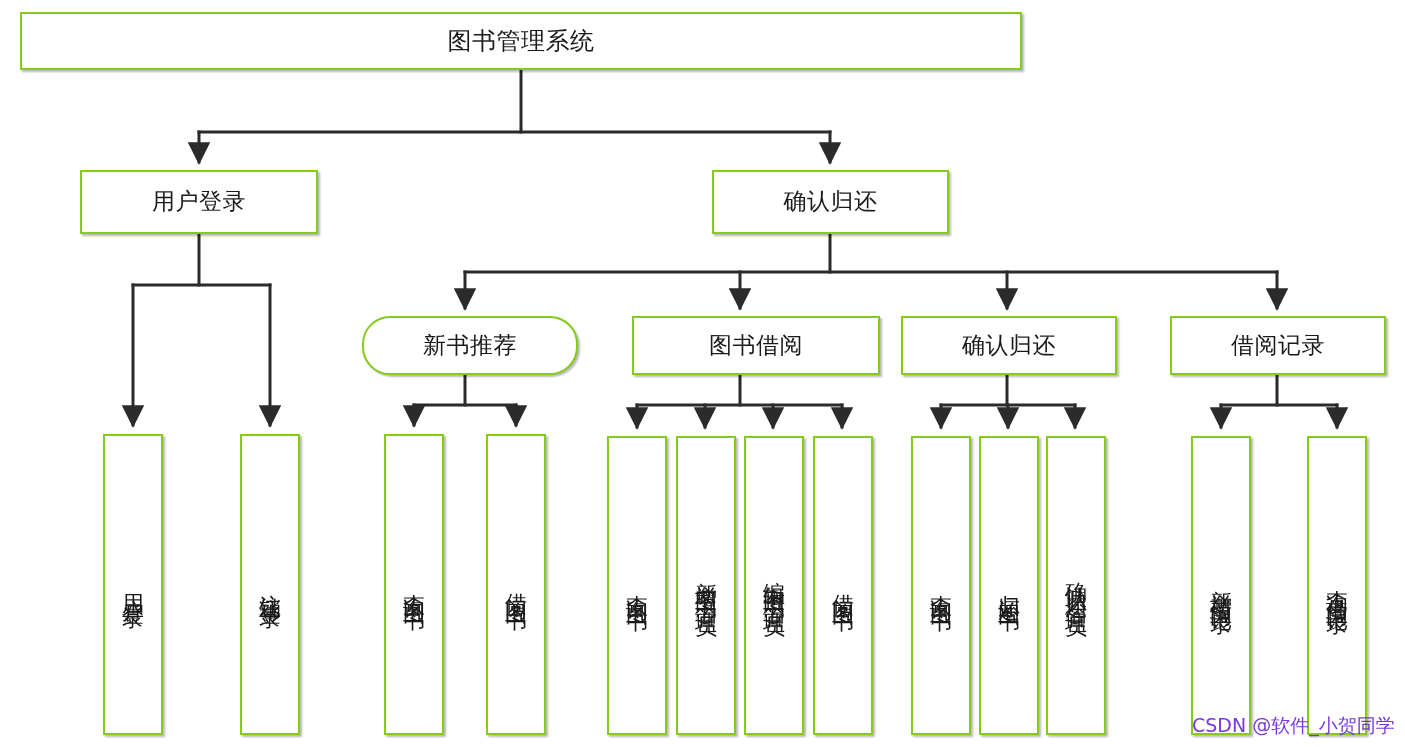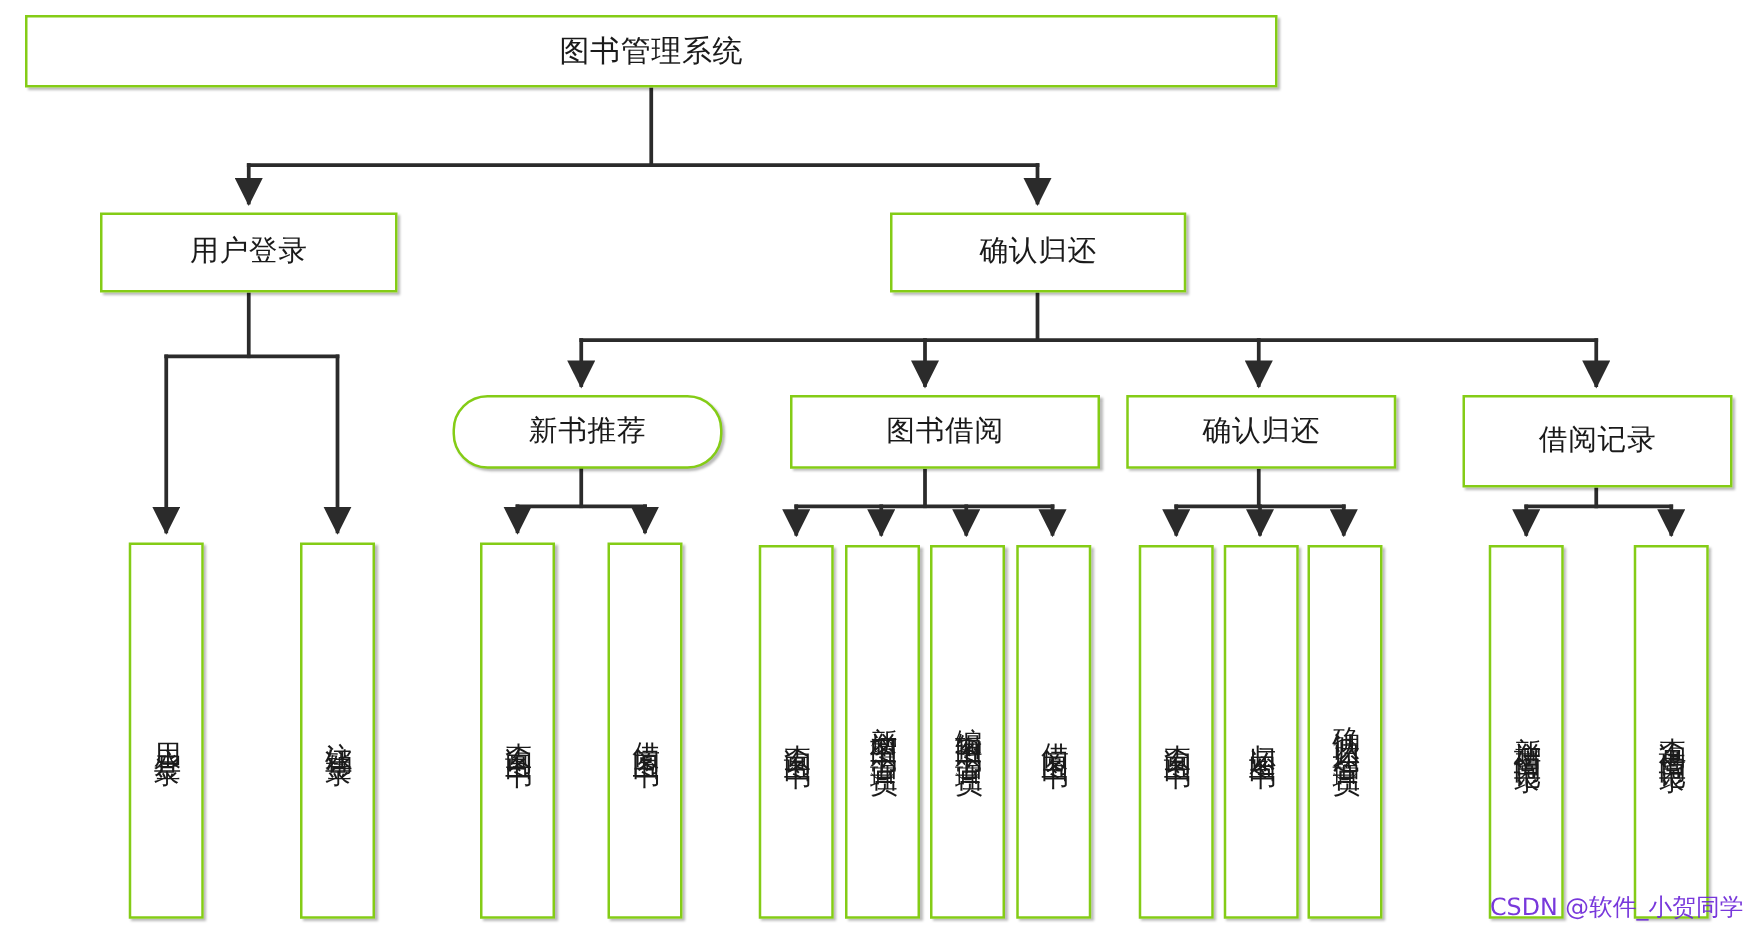--- a/index.html
+++ b/index.html
@@ -140,21 +140,21 @@
 
   <div class="node horizontal" style="left:362px; top:316px; width:216px; height:59px;border-radius:28px;">
     <span class="node-label">新书推荐</span>
   </div>
   <div class="node horizontal" style="left:632px; top:316px; width:248px; height:59px;">
     <span class="node-label">图书借阅</span>
   </div>
   <div class="node horizontal" style="left:901px; top:316px; width:216px; height:59px;">
     <span class="node-label">确认归还</span>
   </div>
-  <div class="node horizontal" style="left:1170px; top:316px; width:216px; height:74px;">
+  <div class="node horizontal" style="left:1170px; top:316px; width:216px; height:59px;">
     <span class="node-label">借阅记录</span>
   </div>
 
   <div class="node vertical" style="left:103px; top:434px; width:60px; height:301px;">
     <span class="node-label">用户登录</span>
   </div>
   <div class="node vertical" style="left:240px; top:434px; width:60px; height:301px;">
     <span class="node-label">注销登录</span>
   </div>
 

